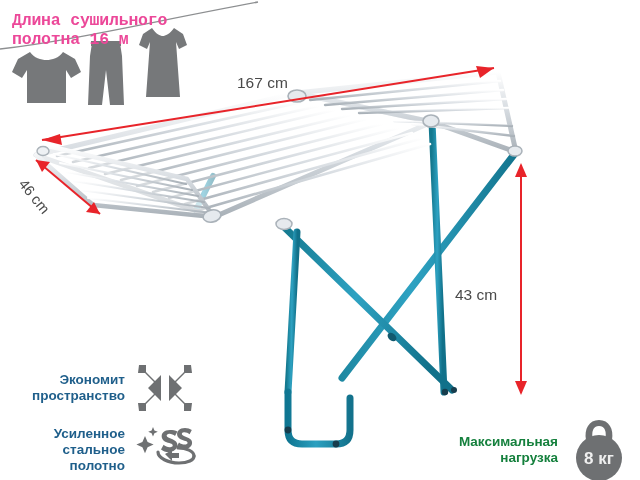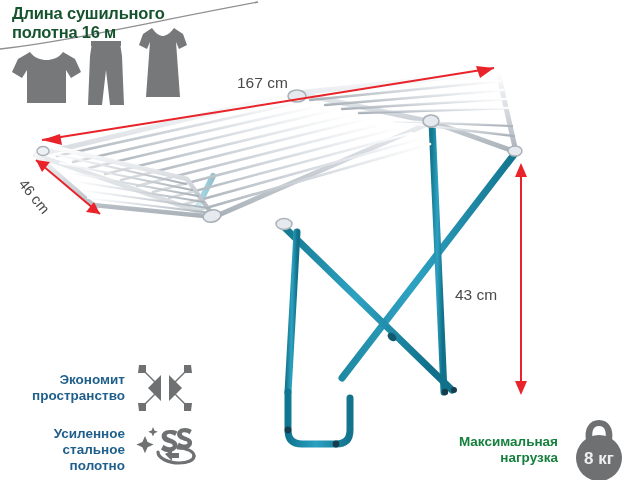--- a/index.html
+++ b/index.html
@@ -6,24 +6,25 @@
   body{
     width:640px;height:480px;overflow:hidden;
     background:#ffffff;
     font-family:"Liberation Sans", sans-serif;
     position:relative;
   }
   #stage{position:absolute;inset:0;width:640px;height:480px;}
 
   
   .headline{
-    position:absolute;left:12px;top:4px;width:230px;
+    position:absolute;left:12px;top:12px;width:230px;
     font-size:16.5px;font-weight:bold;line-height:1.15;
-    color:#14532d;letter-spacing:-0.2px;z-index:40;
+    color:#ec4899;letter-spacing:-0.2px;z-index:40;
     white-space:pre-line;
+    font-family:Liberation Mono, monospace;
   }
 
   
   .laundry{position:absolute;left:0;top:0;width:260px;height:110px;z-index:30;}
 
   
   .rack{position:absolute;left:0;top:0;width:640px;height:480px;z-index:20;}
 
   
   .dim{

